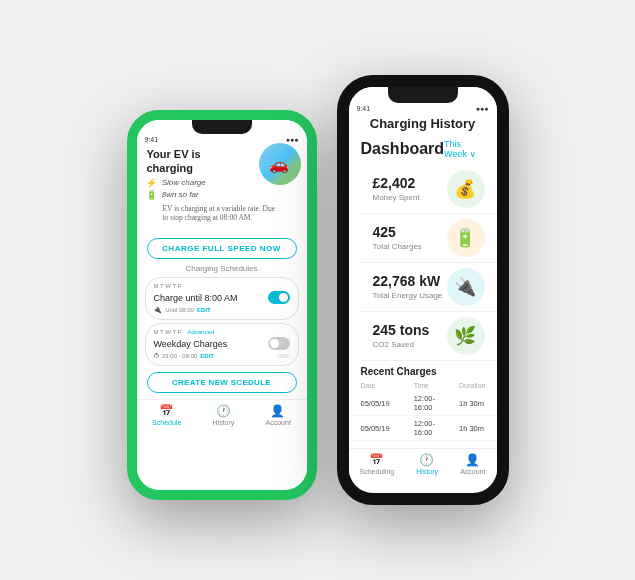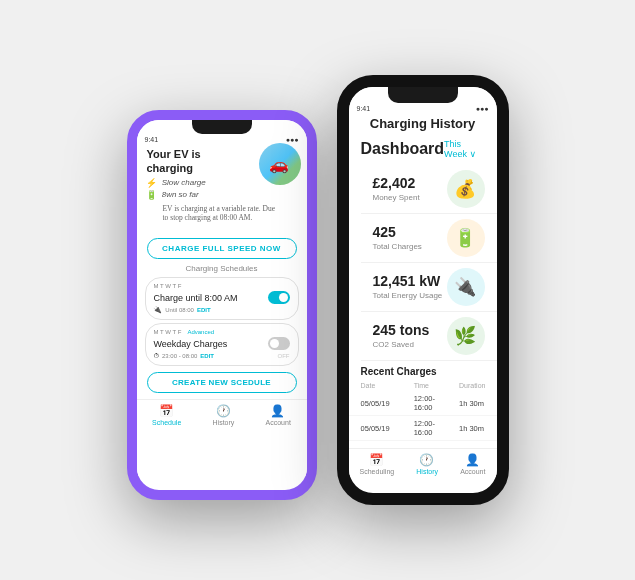--- a/index.html
+++ b/index.html
@@ -26,21 +26,21 @@
       border-radius: 40px;
       position: relative;
       overflow: hidden;
       box-shadow: 0 20px 60px rgba(0,0,0,0.35);
     }
 
     .phone-left {
       width: 190px;
       height: 390px;
       background: #fff;
-      border: 10px solid #8b5cf6;
+      border: 10px solid #22c55e;
       border-radius: 32px;
       margin-top: 30px;
     }
 
     .phone-right {
       width: 172px;
       height: 430px;
       background: #fff;
       border: 12px solid #111;
       border-radius: 36px;
@@ -489,21 +489,21 @@
       <div class="stat-row">
         <div>
           <div class="stat-value">425</div>
           <div class="stat-label">Total Charges</div>
         </div>
         <div class="stat-icon-circle icon-orange">🔋</div>
       </div>
 
       <div class="stat-row">
         <div>
-          <div class="stat-value">12,451 kW</div>
+          <div class="stat-value">22,768 kW</div>
           <div class="stat-label">Total Energy Usage</div>
         </div>
         <div class="stat-icon-circle icon-teal">🔌</div>
       </div>
 
       <div class="stat-row">
         <div>
           <div class="stat-value">245 tons</div>
           <div class="stat-label">CO2 Saved</div>
         </div>

